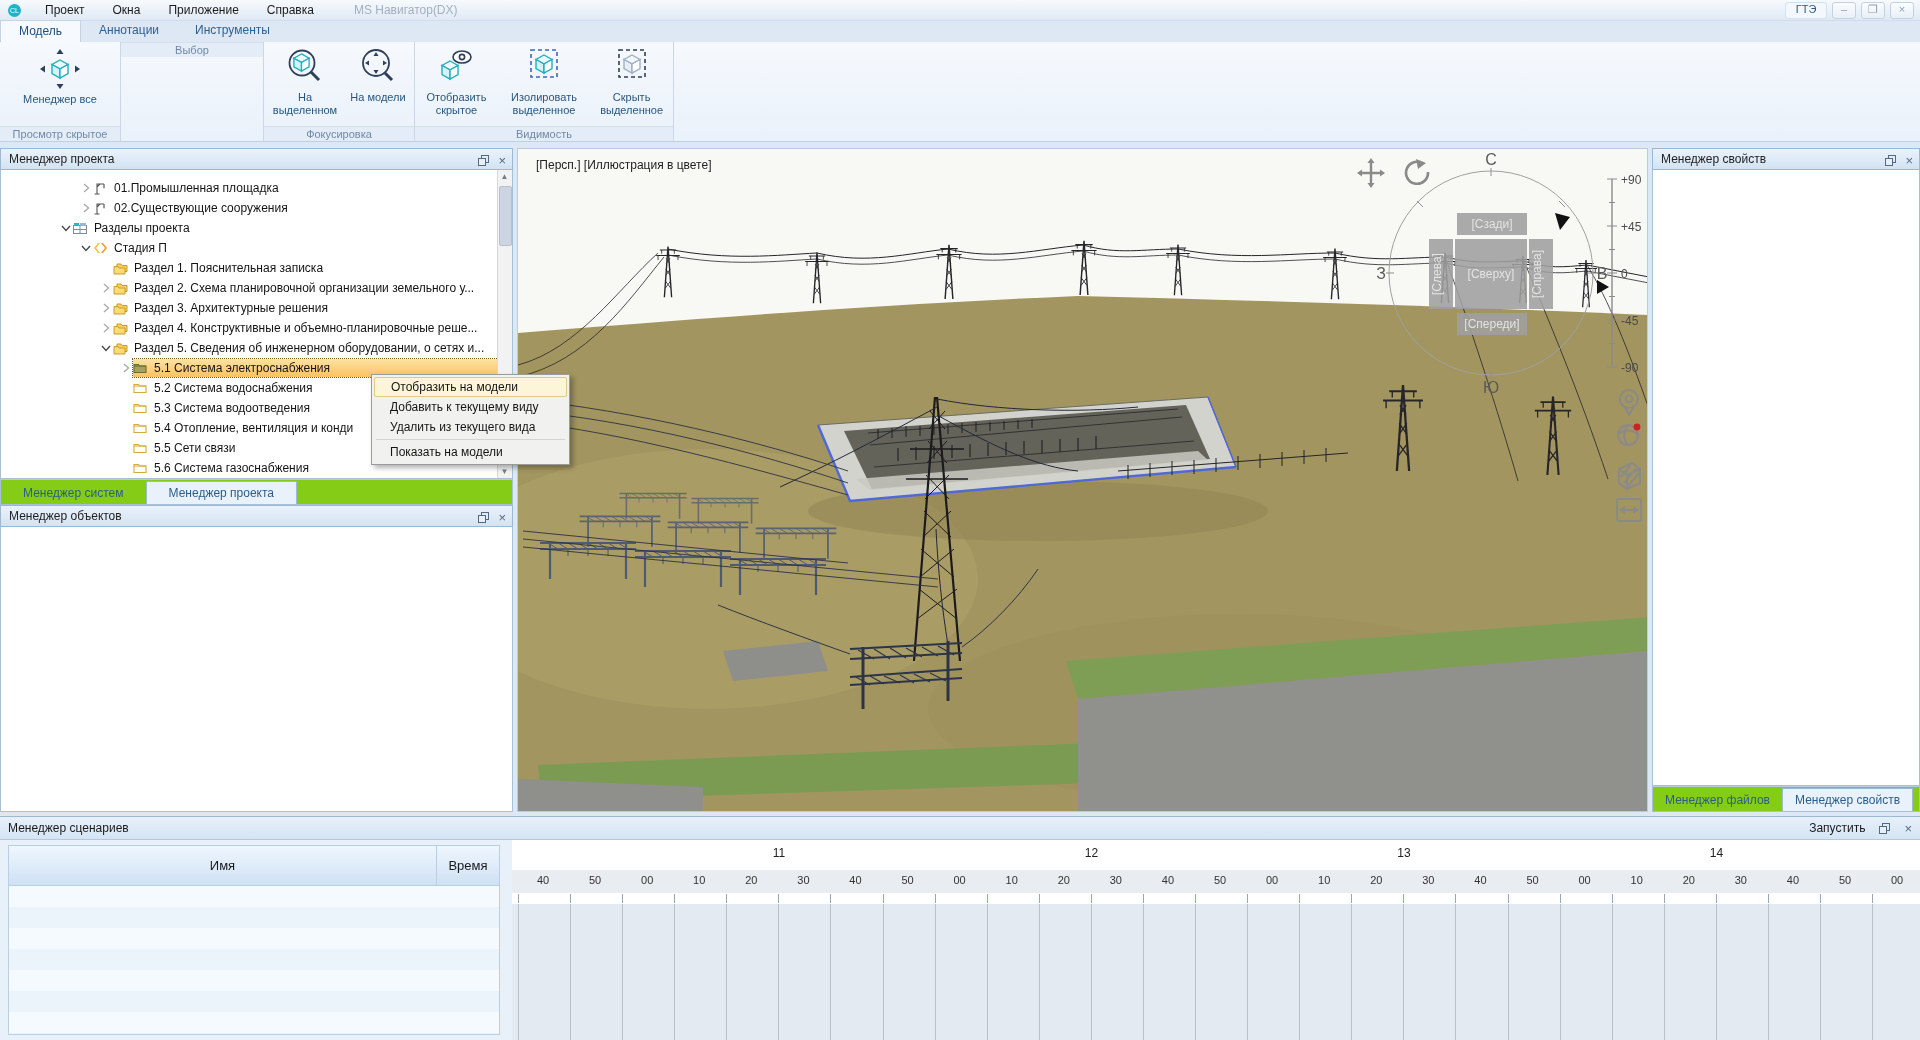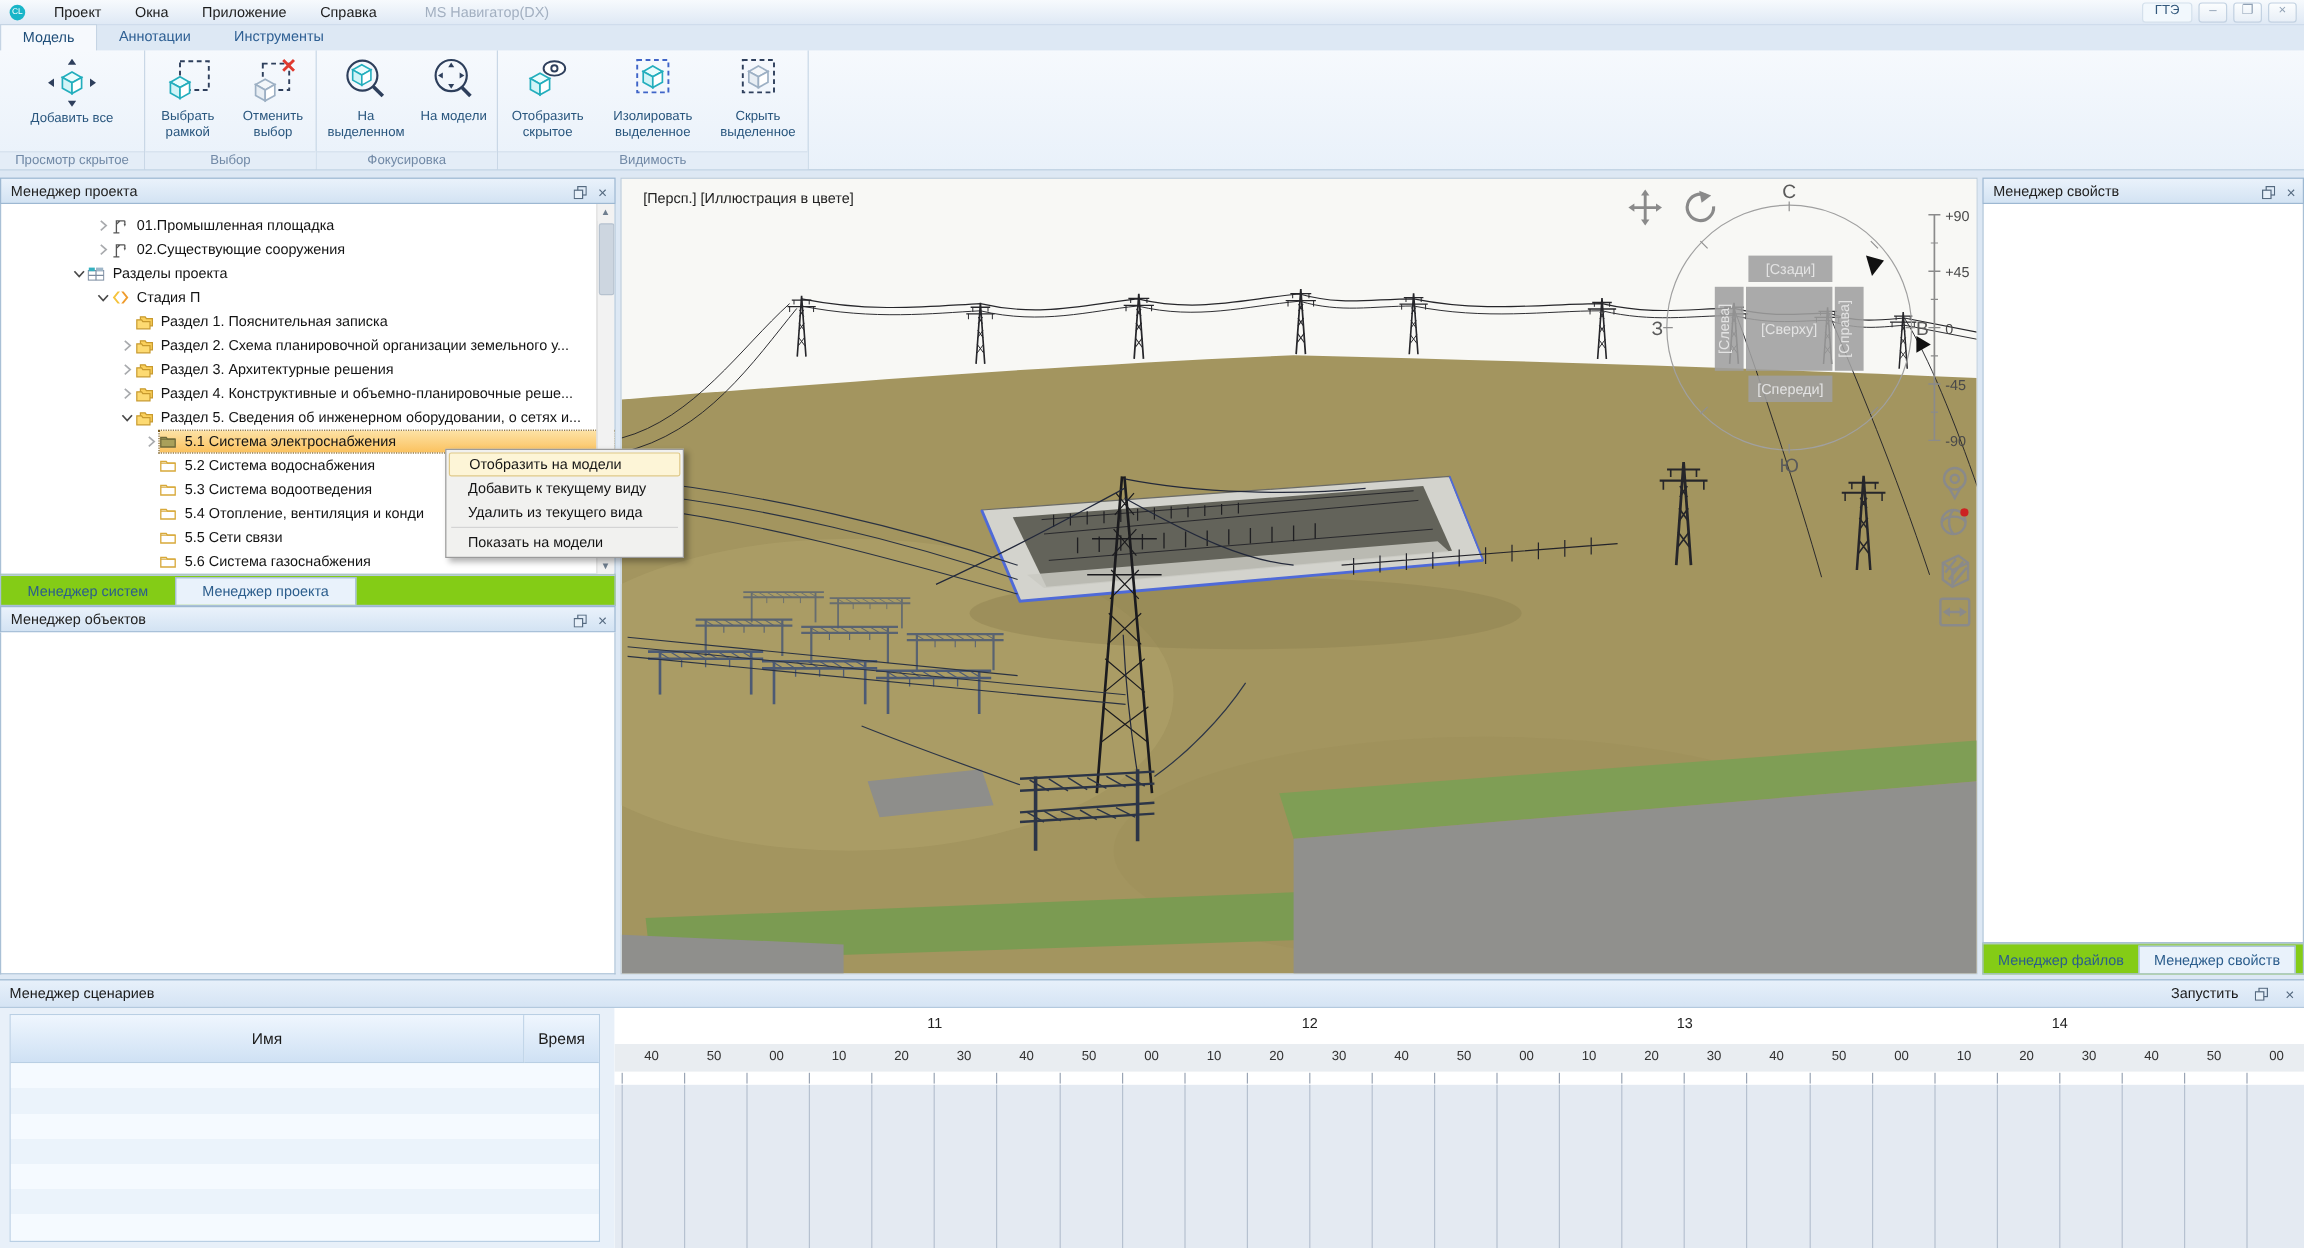--- a/index.html
+++ b/index.html
@@ -134,44 +134,27 @@
       <div class="rbtn" style="width:110px">
         <svg width="44" height="44" viewBox="0 0 44 44">
           <use href="#cube20" transform="translate(12,12)"></use>
           <g fill="#2e3f5c">
               <polygon points="22,2 18.5,7 25.5,7"></polygon>
               <polygon points="22,42 18.5,37 25.5,37"></polygon>
               <polygon points="2,22 7,18.5 7,25.5"></polygon>
               <polygon points="42,22 37,18.5 37,25.5"></polygon>
             </g>
         </svg>
-        <span>Добавить все</span>
+        <span>Менеджер все</span>
       </div>
     </div>
     <div class="rgroup-label">Просмотр скрытое</div>
   </div>
 
   <div class="rgroup" style="width:142px">
-    <div class="rgroup-buttons">
-      <div class="rbtn" style="width:66px">
-        <svg width="42" height="42" viewBox="0 0 42 42">
-          <rect x="14" y="4" width="24" height="24" fill="none" stroke="#2e3f5c" stroke-width="1.6" stroke-dasharray="4,3"></rect>
-          <use href="#cube20" transform="translate(4,16)"></use>
-        </svg>
-        <span>Выбрать рамкой</span>
-      </div>
-      <div class="rbtn" style="width:66px">
-        <svg width="42" height="42" viewBox="0 0 42 42">
-          <rect x="12" y="6" width="22" height="22" fill="none" stroke="#2e3f5c" stroke-width="1.6" stroke-dasharray="4,3"></rect>
-          <path d="M29,3 l9,9 M38,3 l-9,9" stroke="#e03a2f" stroke-width="2.4"></path>
-          <use href="#cubegray" transform="translate(4,18)"></use>
-        </svg>
-        <span>Отменить выбор</span>
-      </div>
-    </div>
     <div class="rgroup-label">Выбор</div>
   </div>
 
   <div class="rgroup" style="width:150px">
     <div class="rgroup-buttons">
       <div class="rbtn" style="width:72px">
         <svg width="42" height="42" viewBox="0 0 42 42">
           <circle cx="18" cy="16" r="12.5" fill="none" stroke="#2e3f5c" stroke-width="1.8"></circle>
           <path d="M27,25 L35,33" stroke="#2e3f5c" stroke-width="3"></path>
           <use href="#cube20" transform="translate(8,6) scale(0.95)"></use>

